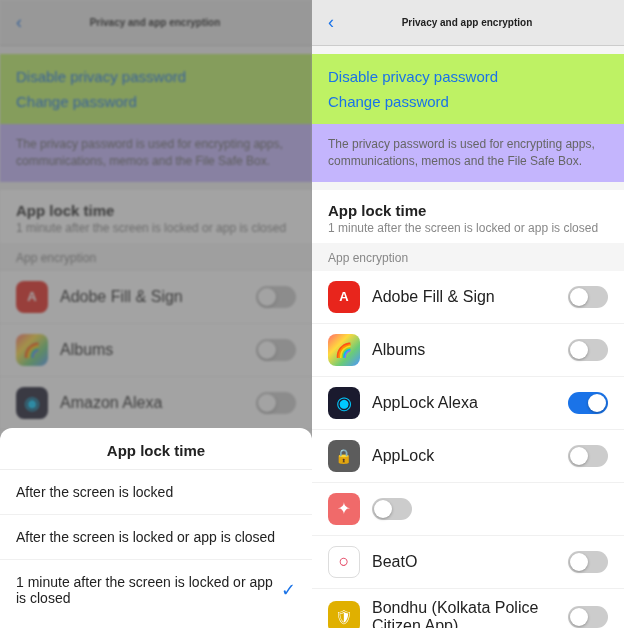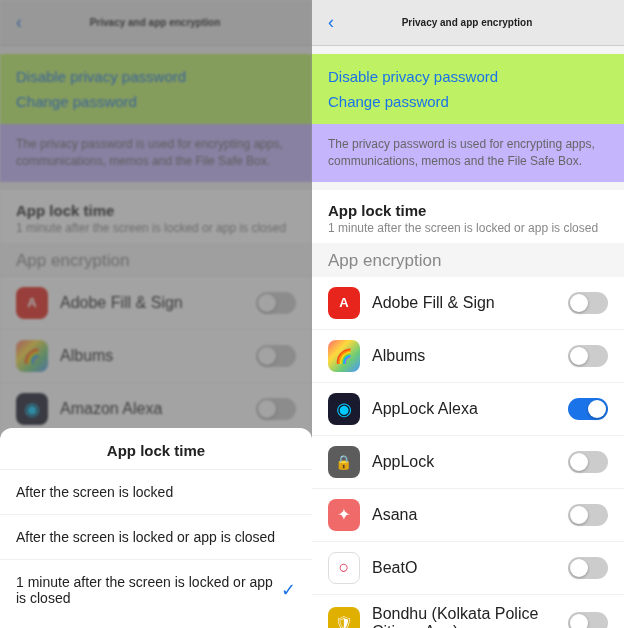--- a/index.html
+++ b/index.html
@@ -95,21 +95,21 @@
       color: #222;
     }
     .app-lock-subtitle {
       font-size: 12px;
       color: #888;
       margin-top: 2px;
     }
 
     .section-label {
       padding: 8px 16px 4px;
-      font-size: 17px;
+      font-size: 12px;
       color: #888;
       background: #f5f5f5;
     }
 
     .app-list {
       background: #fff;
       margin-top: 2px;
     }
 
     .app-row {
@@ -323,21 +323,20 @@
         <span class="app-name">AppLock Alexa</span>
         <div class="toggle on"></div>
       </div>
       <div class="app-row">
         <div class="app-icon icon-applock" style="color:#fff;font-size:14px;">🔒</div>
         <span class="app-name">AppLock</span>
         <div class="toggle"></div>
       </div>
       <div class="app-row">
         <div class="app-icon icon-asana" style="color:#fff;font-size:16px;">✦</div>
-        <span class="app-name">Asana</span>
         <div class="toggle"></div>
       </div>
       <div class="app-row">
         <div class="app-icon icon-beato" style="color:#e03050;font-size:18px;font-weight:bold;">○</div>
         <span class="app-name">BeatO</span>
         <div class="toggle"></div>
       </div>
       <div class="app-row">
         <div class="app-icon icon-bondhu" style="color:#fff;font-size:14px;">🛡</div>
         <span class="app-name" style="font-size:16px;">Bondhu (Kolkata Police Citizen App)</span>

